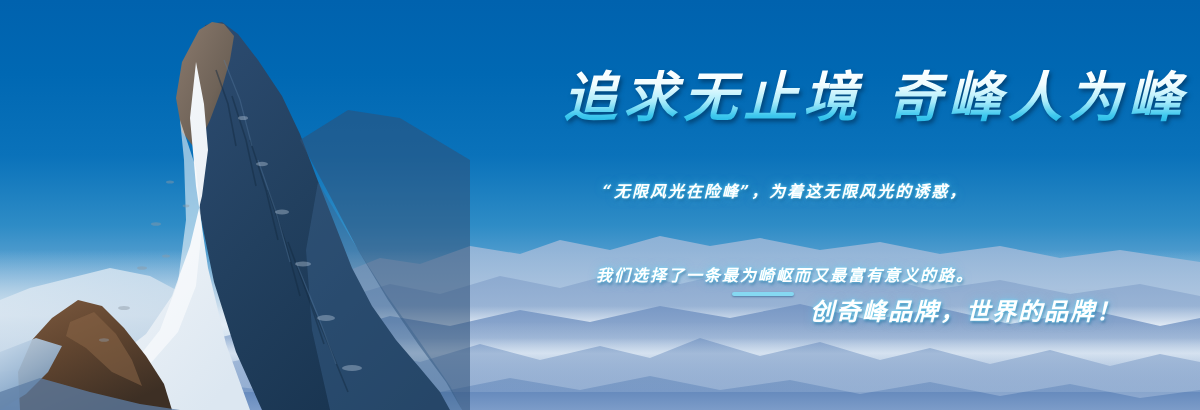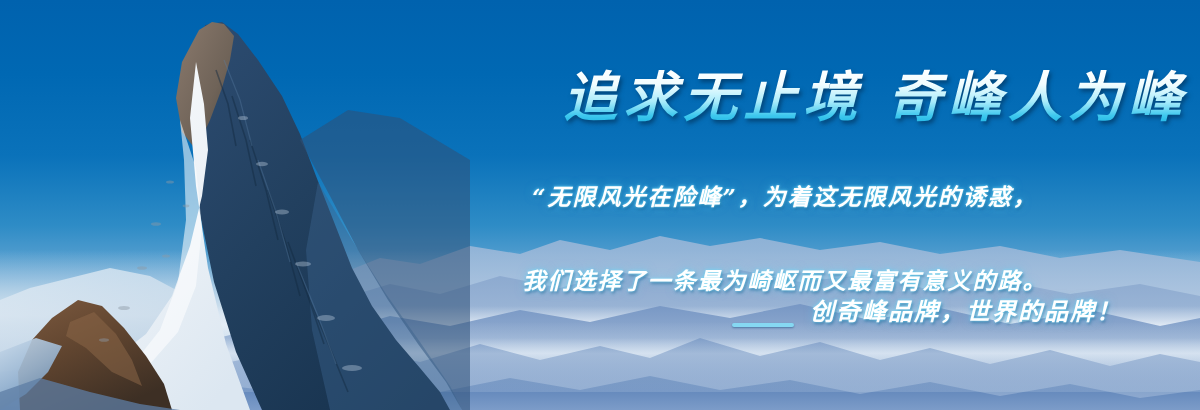--- a/index.html
+++ b/index.html
@@ -113,40 +113,40 @@
     -webkit-text-fill-color: transparent;
     filter: drop-shadow(2px 3px 2px rgba(0, 36, 70, 0.55));
   }
 
   .subline {
     position: absolute;
     width: 806px;
     left: 12px;
     text-align: center;
     font-family: "DejaVu Serif", "Liberation Serif", serif;
-    font-size: 23px;
+    font-size: 16px;
     font-weight: 700;
     font-style: italic;
     letter-spacing: 2px;
     white-space: nowrap;
     color: #ffffff;
     text-shadow:
       0 0 3px rgba(120, 228, 255, 0.95),
       1px 2px 3px rgba(0, 70, 120, 0.55),
       0 0 10px rgba(80, 200, 245, 0.55);
   }
   .subline-1 { top: 178px; }
   .subline-2 { top: 226px; margin-top: 36px; }
 
   .attribution {
     position: absolute;
     right: 78px;
     top: 292px;
     display: flex;
-    align-items: flex-end;
+    align-items: flex-start;
     gap: 16px;
     white-space: nowrap;
   }
   .attrib-dash {
     width: 62px;
     height: 4px;
     background: #86d8f2;
     border-radius: 2px;
     box-shadow: 0 1px 2px rgba(0, 60, 110, 0.45);
   }

